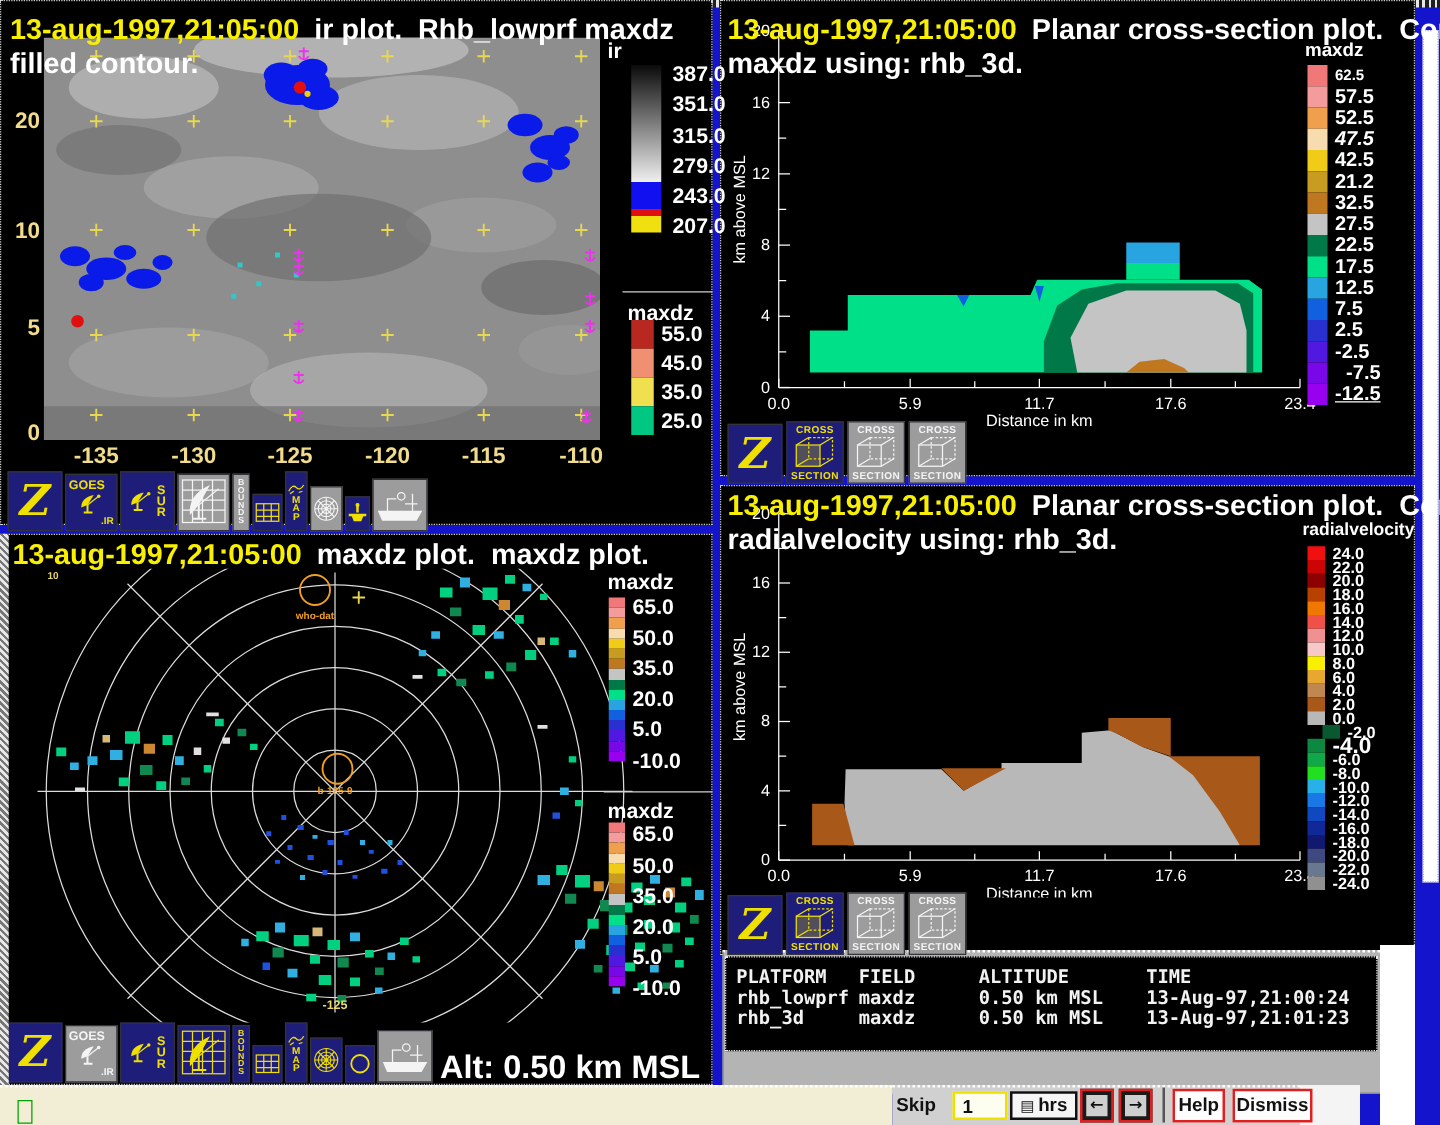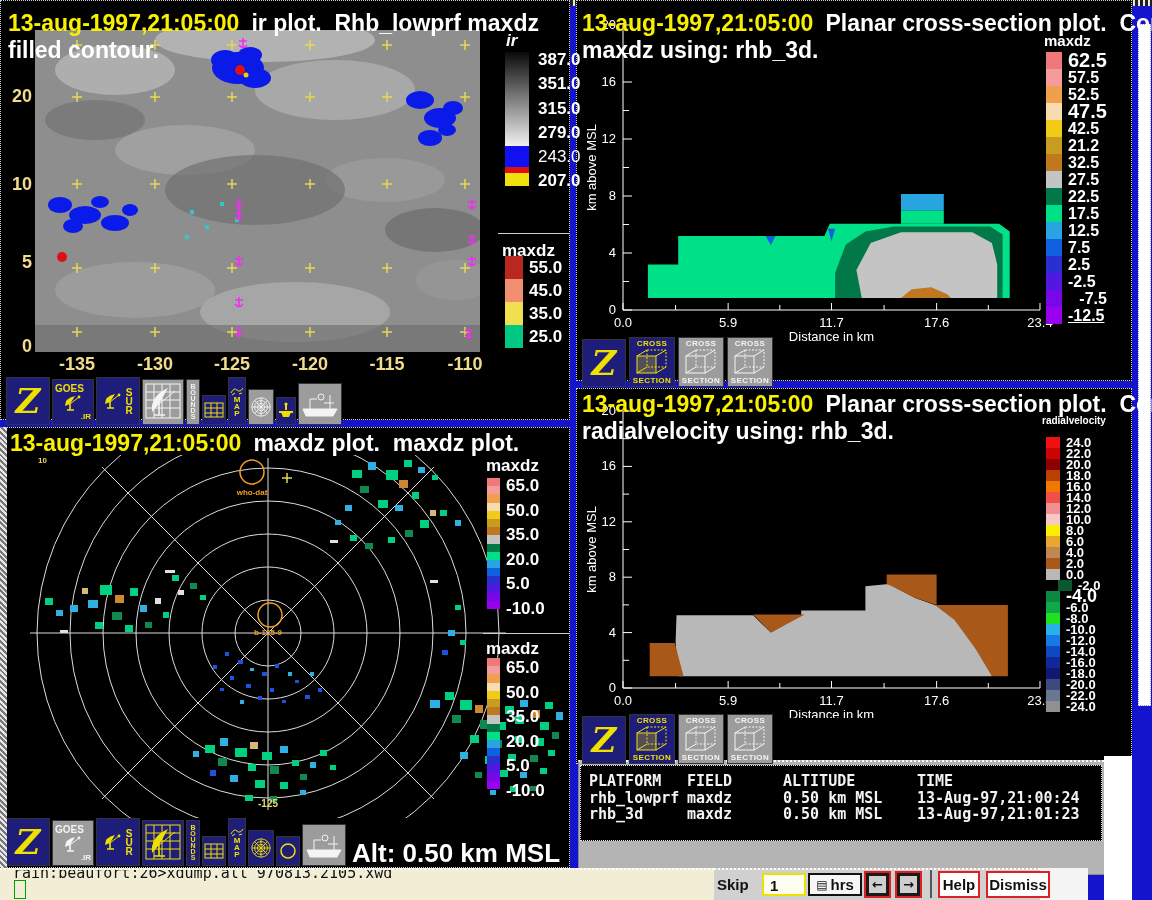--- a/index.html
+++ b/index.html
@@ -142,28 +142,28 @@
   </div>
 <div id="tl-lon">
     <div class="lon-lab" style="left: 51px; top: 354px; width: 52px; text-align: center;">-135</div>
     <div class="lon-lab" style="left: 129px; top: 354px; width: 52px; text-align: center;">-130</div>
     <div class="lon-lab" style="left: 206px; top: 354px; width: 52px; text-align: center;">-125</div>
     <div class="lon-lab" style="left: 284px; top: 354px; width: 52px; text-align: center;">-120</div>
     <div class="lon-lab" style="left: 361px; top: 354px; width: 52px; text-align: center;">-115</div>
     <div class="lon-lab" style="left: 439px; top: 354px; width: 52px; text-align: center;">-110</div>
   </div>
 
-<div class="cb-label" style="left:506px;top:31px;font-style:italic;">ir</div>
+<div class="cb-label" style="left:486px;top:31px;">ir</div>
 <div class="abs" style="left:505px;top:52px;width:24px;height:134px;z-index:4;background:linear-gradient(to bottom,#0a0a0a 0%,#f0f0f0 70%,#1010f0 70%,#1010f0 86%,#e01010 86%,#e01010 90%,#f0e010 90%,#f0e010 100%);"></div>
 <div id="ir-vals" class="cb-col" style="left:538px;top:48px;">
     <div class="" style="color: rgb(255, 255, 255); font-weight: bold; font-size: 17px; line-height: 24.3px; white-space: nowrap;">387.0</div>
     <div class="" style="color: rgb(255, 255, 255); font-weight: bold; font-size: 17px; line-height: 24.3px; white-space: nowrap;">351.0</div>
     <div class="" style="color: rgb(255, 255, 255); font-weight: bold; font-size: 17px; line-height: 24.3px; white-space: nowrap;">315.0</div>
     <div class="" style="color: rgb(255, 255, 255); font-weight: bold; font-size: 17px; line-height: 24.3px; white-space: nowrap;">279.0</div>
-    <div class="" style="color: rgb(255, 255, 255); font-weight: normal; font-size: 17px; line-height: 24.3px; white-space: nowrap;">243.0</div>
+    <div class="" style="color: rgb(255, 255, 255); font-weight: bold; font-size: 17px; line-height: 24.3px; white-space: nowrap;">243.0</div>
     <div class="" style="color: rgb(255, 255, 255); font-weight: bold; font-size: 17px; line-height: 24.3px; white-space: nowrap;">207.0</div>
   </div>
 
 <div class="abs" style="left:498px;top:233px;width:72px;height:1px;background:#cfcfcf;z-index:4;"></div>
 <div class="cb-label" style="left:502px;top:241px;">maxdz</div>
 <div id="tl-maxdz-bar" class="cb-col" style="left:505px;top:256px;">
     <div class="cb-row" style="height: 23px;">
       <span class="cb-sw" style="width:18px;height:23px;background:#b82820"></span>
       <span class="cb-val" style="font-size:17px;line-height:23px;">55.0</span>
     </div>
@@ -328,33 +328,33 @@
       <text x="255.494" y="334" text-anchor="middle">Distance in km</text>
       <text transform="translate(20,160.5) rotate(-90)" text-anchor="middle">km above MSL</text>
     </g>
   </svg>
 <div class="ttl" style="left:582px;top:10px;"><span class="ts">13-aug-1997,21:05:00</span><span class="tw">Planar cross-section plot.  Contour of</span></div>
 <div class="ttl tw2" style="left:582px;top:37px;">maxdz using: rhb_3d.</div>
 <div class="cb-label" style="left:1044px;top:32px;font-size:15px;">maxdz</div>
 <div id="tr-cbar" class="cb-col" style="left:1046px;top:52px;">
     <div class="cb-row" style="height: 17px;">
       <span class="cb-sw" style="width:16px;height:17px;background:#f07878"></span>
-      <span class="cb-val" style="font-size:20px;line-height:17px;">62.5</span>
+      <span class="cb-val" style="font-size:12px;line-height:17px;">62.5</span>
     </div>
     <div class="cb-row" style="height: 17px;">
       <span class="cb-sw" style="width:16px;height:17px;background:#f49c9c"></span>
       <span class="cb-val" style="font-size:16px;line-height:17px;">57.5</span>
     </div>
     <div class="cb-row" style="height: 17px;">
       <span class="cb-sw" style="width:16px;height:17px;background:#f0a04c"></span>
       <span class="cb-val" style="font-size:16px;line-height:17px;">52.5</span>
     </div>
     <div class="cb-row" style="height: 17px;">
       <span class="cb-sw" style="width:16px;height:17px;background:#f8dcb0"></span>
-      <span class="cb-val" style="font-size:20px;line-height:17px;">47.5</span>
+      <span class="cb-val" style="font-size:16px;line-height:17px;font-style:italic;">47.5</span>
     </div>
     <div class="cb-row" style="height: 17px;">
       <span class="cb-sw" style="width:16px;height:17px;background:#f0cc18"></span>
       <span class="cb-val" style="font-size:16px;line-height:17px;">42.5</span>
     </div>
     <div class="cb-row" style="height: 17px;">
       <span class="cb-sw" style="width:16px;height:17px;background:#c89c20"></span>
       <span class="cb-val" style="font-size:16px;line-height:17px;">21.2</span>
     </div>
     <div class="cb-row" style="height: 17px;">
@@ -774,21 +774,21 @@
       <text x="152.138" y="317" text-anchor="middle">5.9</text>
       <text x="255.494" y="317" text-anchor="middle">11.7</text>
       <text x="360.632" y="317" text-anchor="middle">17.6</text>
       <text x="463.988" y="317" text-anchor="middle">23.4</text>
       <text x="255.494" y="331" text-anchor="middle">Distance in km</text>
       <text transform="translate(20,161.5) rotate(-90)" text-anchor="middle">km above MSL</text>
     </g>
   </svg>
 <div class="ttl" style="left:582px;top:391px;"><span class="ts">13-aug-1997,21:05:00</span><span class="tw">Planar cross-section plot.  Contour of</span></div>
 <div class="ttl tw2" style="left:582px;top:418px;">radialvelocity using: rhb_3d.</div>
-<div class="cb-label" style="left:1042px;top:415px;font-size:10px;">radialvelocity</div>
+<div class="cb-label" style="left:1042px;top:415px;font-size:14px;">radialvelocity</div>
 <div id="br-cbar" class="cb-col" style="left:1046px;top:437px;">
     <div class="cb-row" style="height: 11px;">
       <span class="cb-sw" style="width:14px;height:11px;background:#f01010"></span>
       <span class="cb-val" style="font-size:13px;line-height:11px;">24.0</span>
     </div>
     <div class="cb-row" style="height: 11px;">
       <span class="cb-sw" style="width:14px;height:11px;background:#cc0404"></span>
       <span class="cb-val" style="font-size:13px;line-height:11px;">22.0</span>
     </div>
     <div class="cb-row" style="height: 11px;">
@@ -936,21 +936,20 @@
     <div class="tbl-cell" style="left: 8px; top: 39px;">rhb_3d</div>
     <div class="tbl-cell" style="left: 106px; top: 39px;">maxdz</div>
     <div class="tbl-cell" style="left: 202px; top: 39px;">0.50 km MSL</div>
     <div class="tbl-cell" style="left: 336px; top: 39px;">13-Aug-97,21:01:23</div>
   </div>
 <div class="abs" style="left:1104px;top:756px;width:28px;height:144px;background:#fff;z-index:2;"></div>
 
 <div class="abs" style="left:1138px;top:24px;width:11px;height:680px;background:#fff;border:1px dotted #9a9ae0;z-index:2;"></div>
 
 <div class="abs" id="terminal" style="left:0;top:868px;width:714px;height:32px;background:#f2eed6;border-top:2px dotted #fff;overflow:hidden;z-index:8;">
-  <div class="mono" style="position:absolute;left:13px;top:-6px;font-size:15px;color:#111;white-space:pre;">rain:beaufort:26&gt;xdump.all 970813.2105.xwd</div>
   <div style="position:absolute;left:14px;top:10px;width:10px;height:17px;border:1px solid #00a000;"></div>
 </div>
 <div class="abs" style="left:714px;top:868px;width:326px;height:32px;background:#d0d0d0;border-top:2px dotted #fff;z-index:8;"></div>
 <div class="abs" style="left:1040px;top:868px;width:48px;height:32px;background:#f4f4f4;z-index:8;"></div>
 
 <div class="abs" style="left:717px;top:876px;font:bold 15px 'Liberation Sans',sans-serif;color:#111;z-index:9;">Skip</div>
 <div class="abs" style="left:762px;top:873px;width:44px;height:23px;background:#fdfdf0;border:2px solid #f0e000;box-sizing:border-box;z-index:9;
             font:bold 15px 'Liberation Sans',sans-serif;color:#111;padding:2px 0 0 6px;">1</div>
 <div class="abs" style="left:808px;top:873px;width:54px;height:23px;background:#f6f6f6;border:2px solid #111;box-sizing:border-box;z-index:9;
             display:flex;align-items:center;justify-content:center;gap:3px;">

